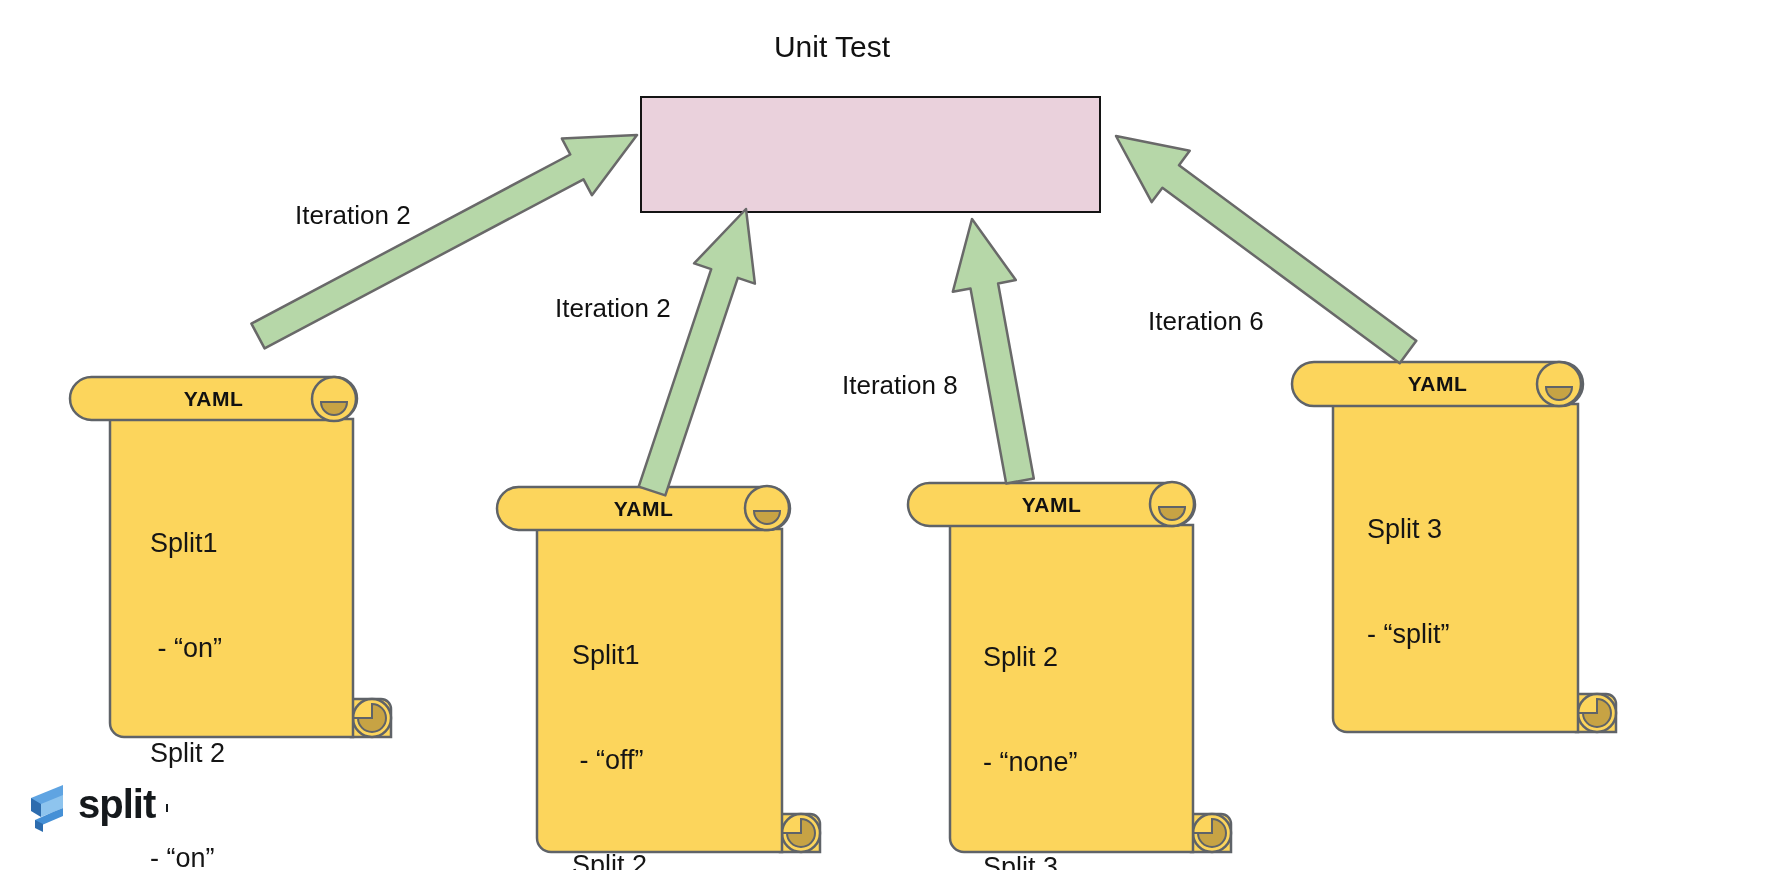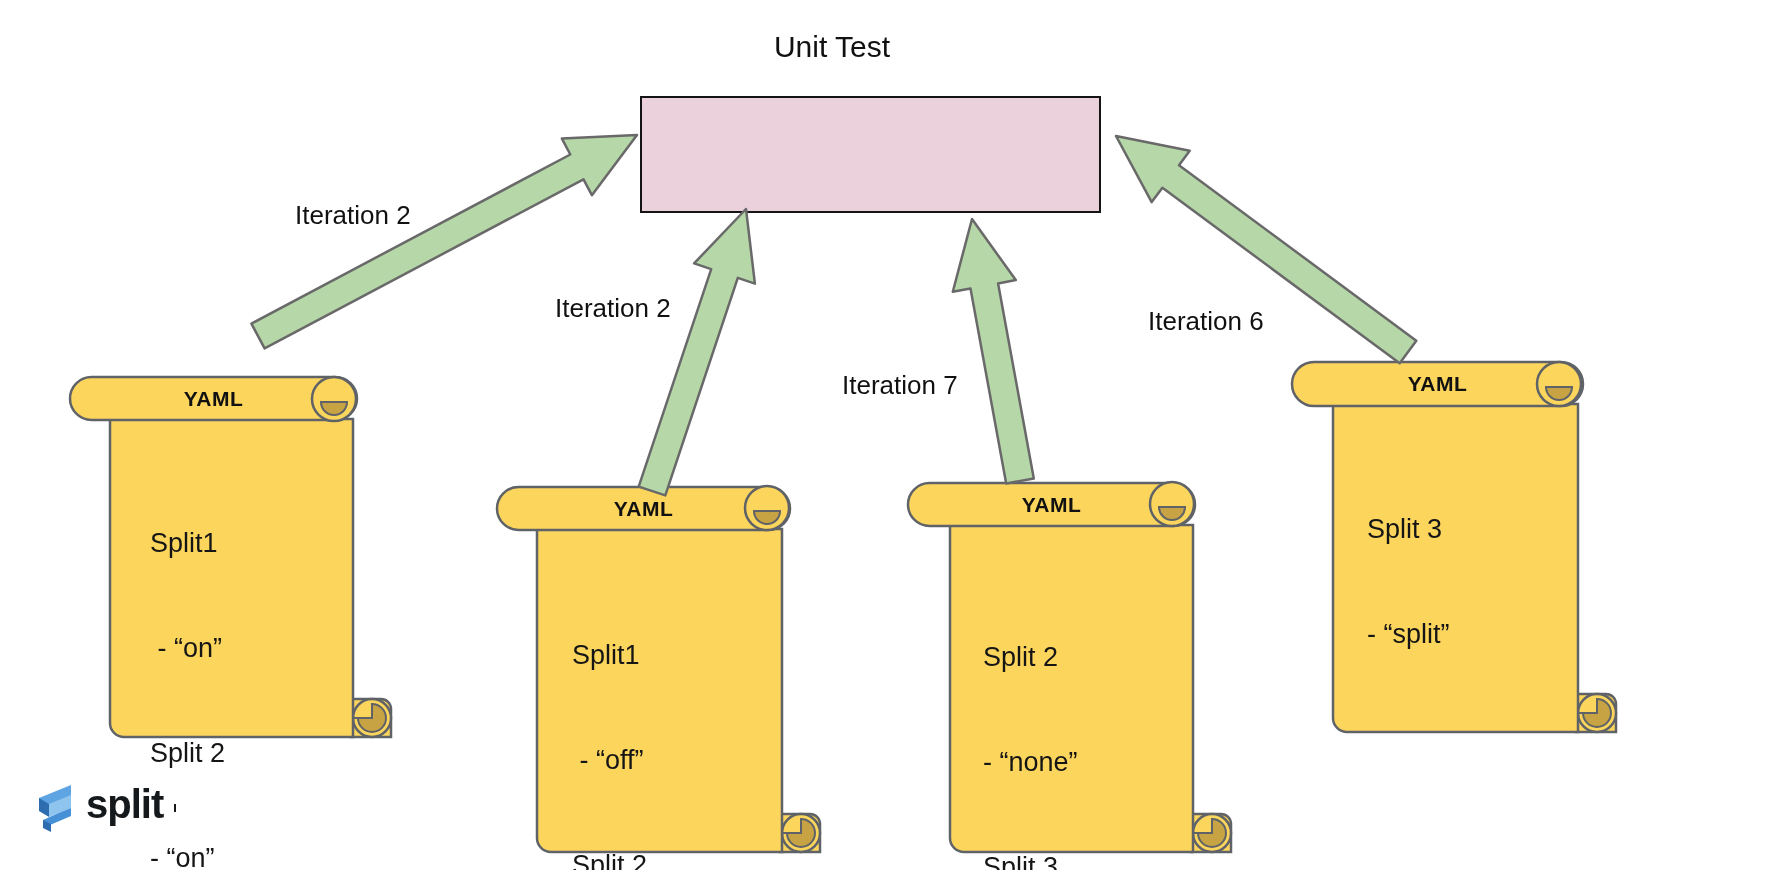--- a/index.html
+++ b/index.html
@@ -36,21 +36,21 @@
   .yaml-1 { left: 70px;   top: 377px; width: 287px; height: 43px; }
   .yaml-2 { left: 497px;  top: 487px; width: 293px; height: 43px; }
   .yaml-3 { left: 908px;  top: 483px; width: 287px; height: 43px; }
   .yaml-4 { left: 1292px; top: 362px; width: 291px; height: 44px; }
   .scroll-text { font-size: 27px; line-height: 35px; color: #151515; }
   .stext-1 { left: 150px;  top: 456px; }
   .stext-2 { left: 572px;  top: 568px; }
   .stext-3 { left: 983px;  top: 570px; }
   .stext-4 { left: 1367px; top: 442px; }
   .logo {
-    position: absolute; left: 33px; top: 782px;
+    position: absolute; left: 25px; top: 782px;
     display: flex; align-items: center; gap: 9px;
   }
   .logo-word {
     font-size: 40px; font-weight: bold; color: #15191c;
     letter-spacing: -1px; line-height: 1;
     position: relative; top: -3px;
   }
   .tm-tick {
     display: inline-block; width: 2px; height: 8px;
     background: #15191c; margin-left: 2px; vertical-align: top;
@@ -114,21 +114,21 @@
     <polygon points="665.3,495.4 737.8,277.9 754.9,283.6 746,209 694.1,263.4 711.2,269.1 638.7,486.6" fill="#b6d7a8" stroke="#696969" stroke-width="2.5" stroke-linejoin="round"></polygon>
     <polygon points="1033.8,478.5 998.1,283.4 1015.8,280.1 972,219 952.8,291.7 970.5,288.4 1006.2,483.5" fill="#b6d7a8" stroke="#696969" stroke-width="2.5" stroke-linejoin="round"></polygon>
     <polygon points="1416.3,340.7 1179,165.2 1189.7,150.7 1116,136 1151.7,202.1 1162.4,187.7 1399.7,363.3" fill="#b6d7a8" stroke="#696969" stroke-width="2.5" stroke-linejoin="round"></polygon>
   </svg>
 
   <div class="txt title">Unit Test</div>
 
 
   <div class="txt iter iter-1">Iteration 2</div>
   <div class="txt iter iter-2">Iteration 2</div>
-  <div class="txt iter iter-3">Iteration 7</div>
+  <div class="txt iter iter-3">Iteration 8</div>
   <div class="txt iter iter-4">Iteration 6</div>
 
   <div class="txt yaml-label yaml-1">YAML</div>
   <div class="txt yaml-label yaml-2">YAML</div>
   <div class="txt yaml-label yaml-3">YAML</div>
   <div class="txt yaml-label yaml-4">YAML</div>
 
   <div class="txt scroll-text stext-1">
     <div>Split1</div>
     <div> - “on”</div>

